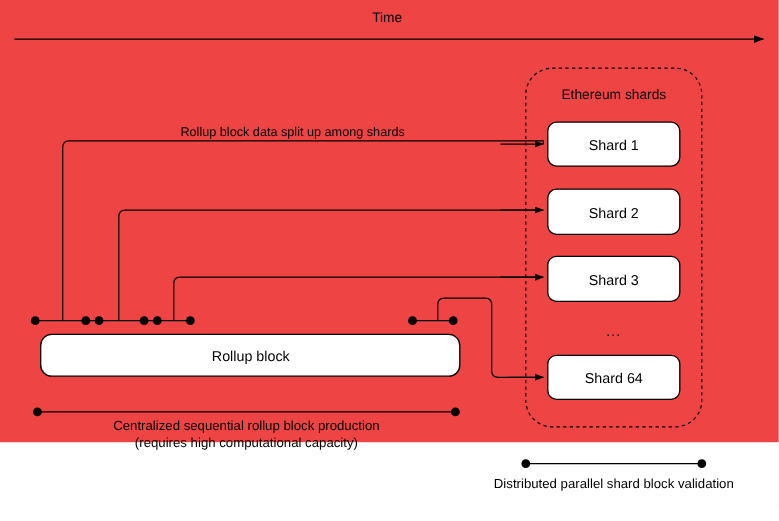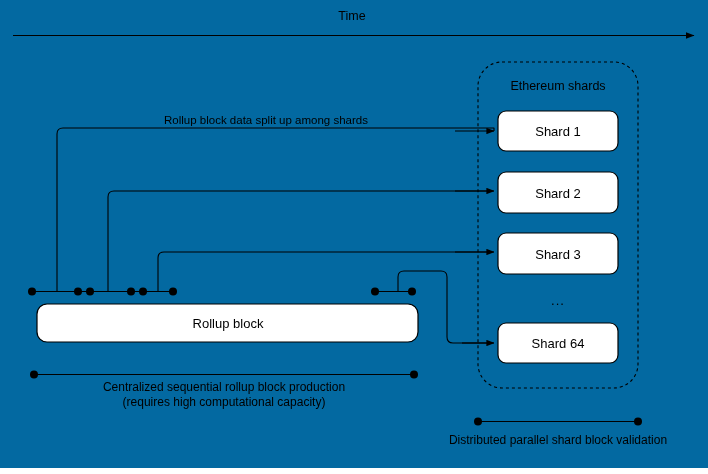--- a/index.html
+++ b/index.html
@@ -10,22 +10,22 @@
   body {
     width: 708px;
     height: 474px;
     overflow: hidden;
     font-family: "Liberation Sans", sans-serif;
     color: #000000;
   }
   #diagram-root {
     position: relative;
     width: 708px;
-    height: 468px;
-    background: #0369a1;
+    height: 402px;
+    background: #ef4444;
   }
   svg#diagram-svg {
     position: absolute;
     top: 0;
     left: 0;
     width: 708px;
     height: 474px;
     display: block;
   }
   .dgm-line {

